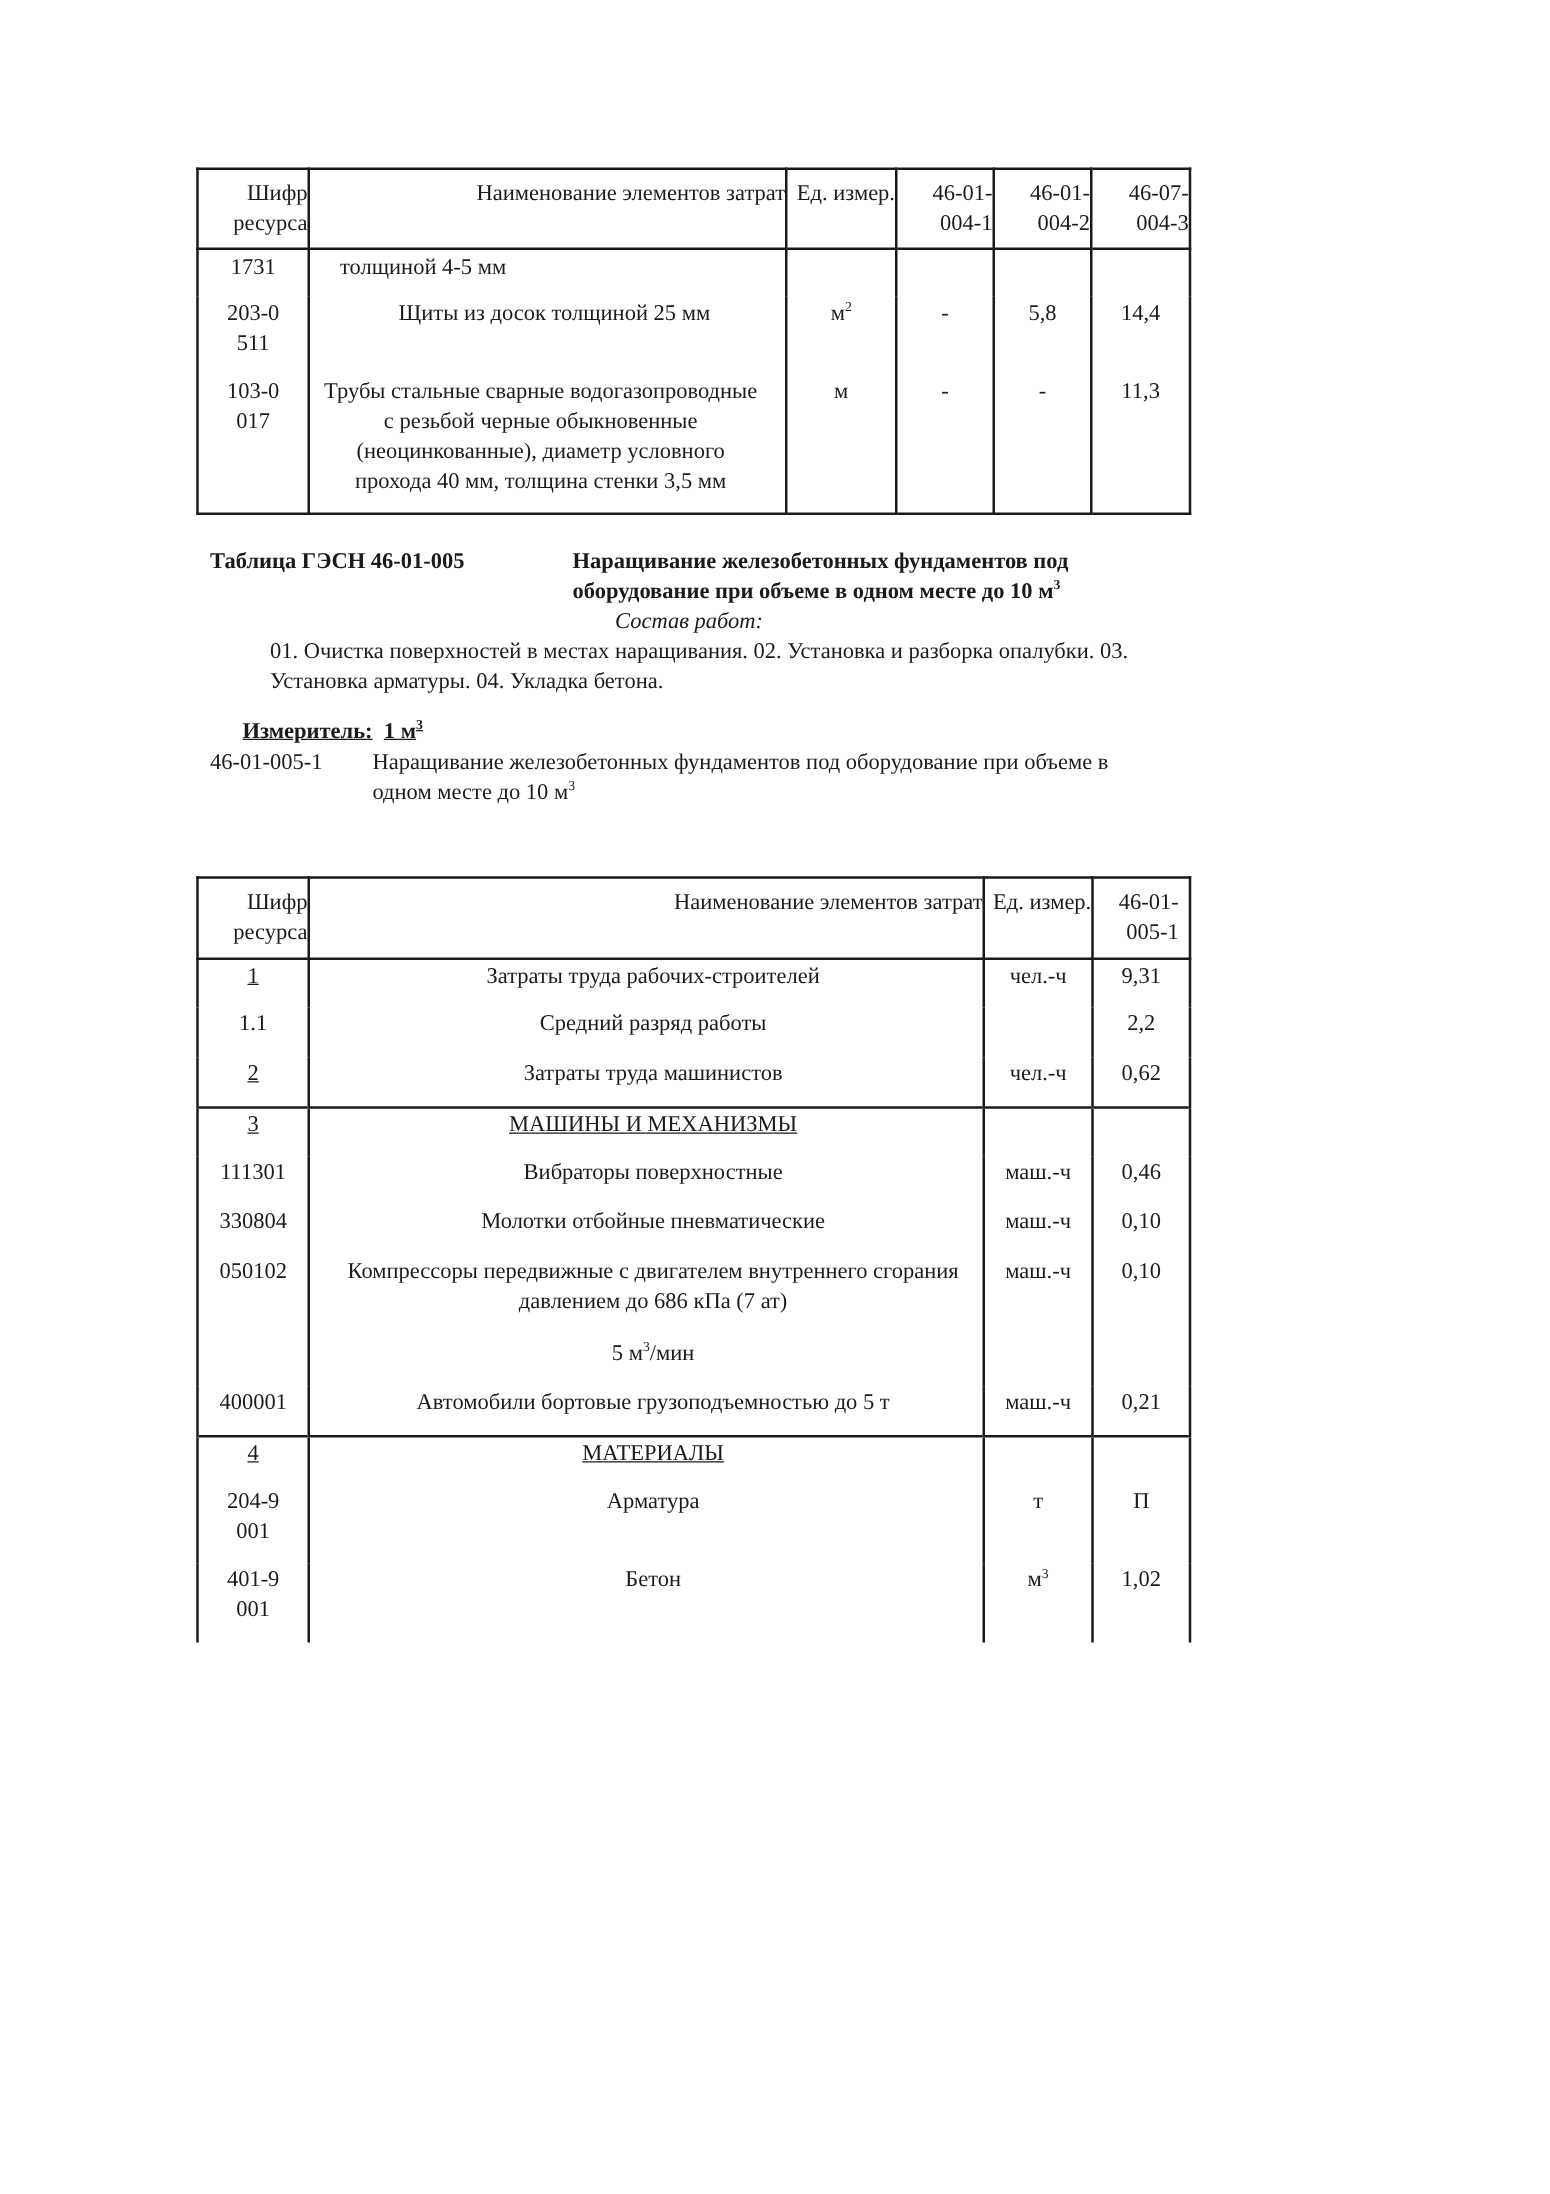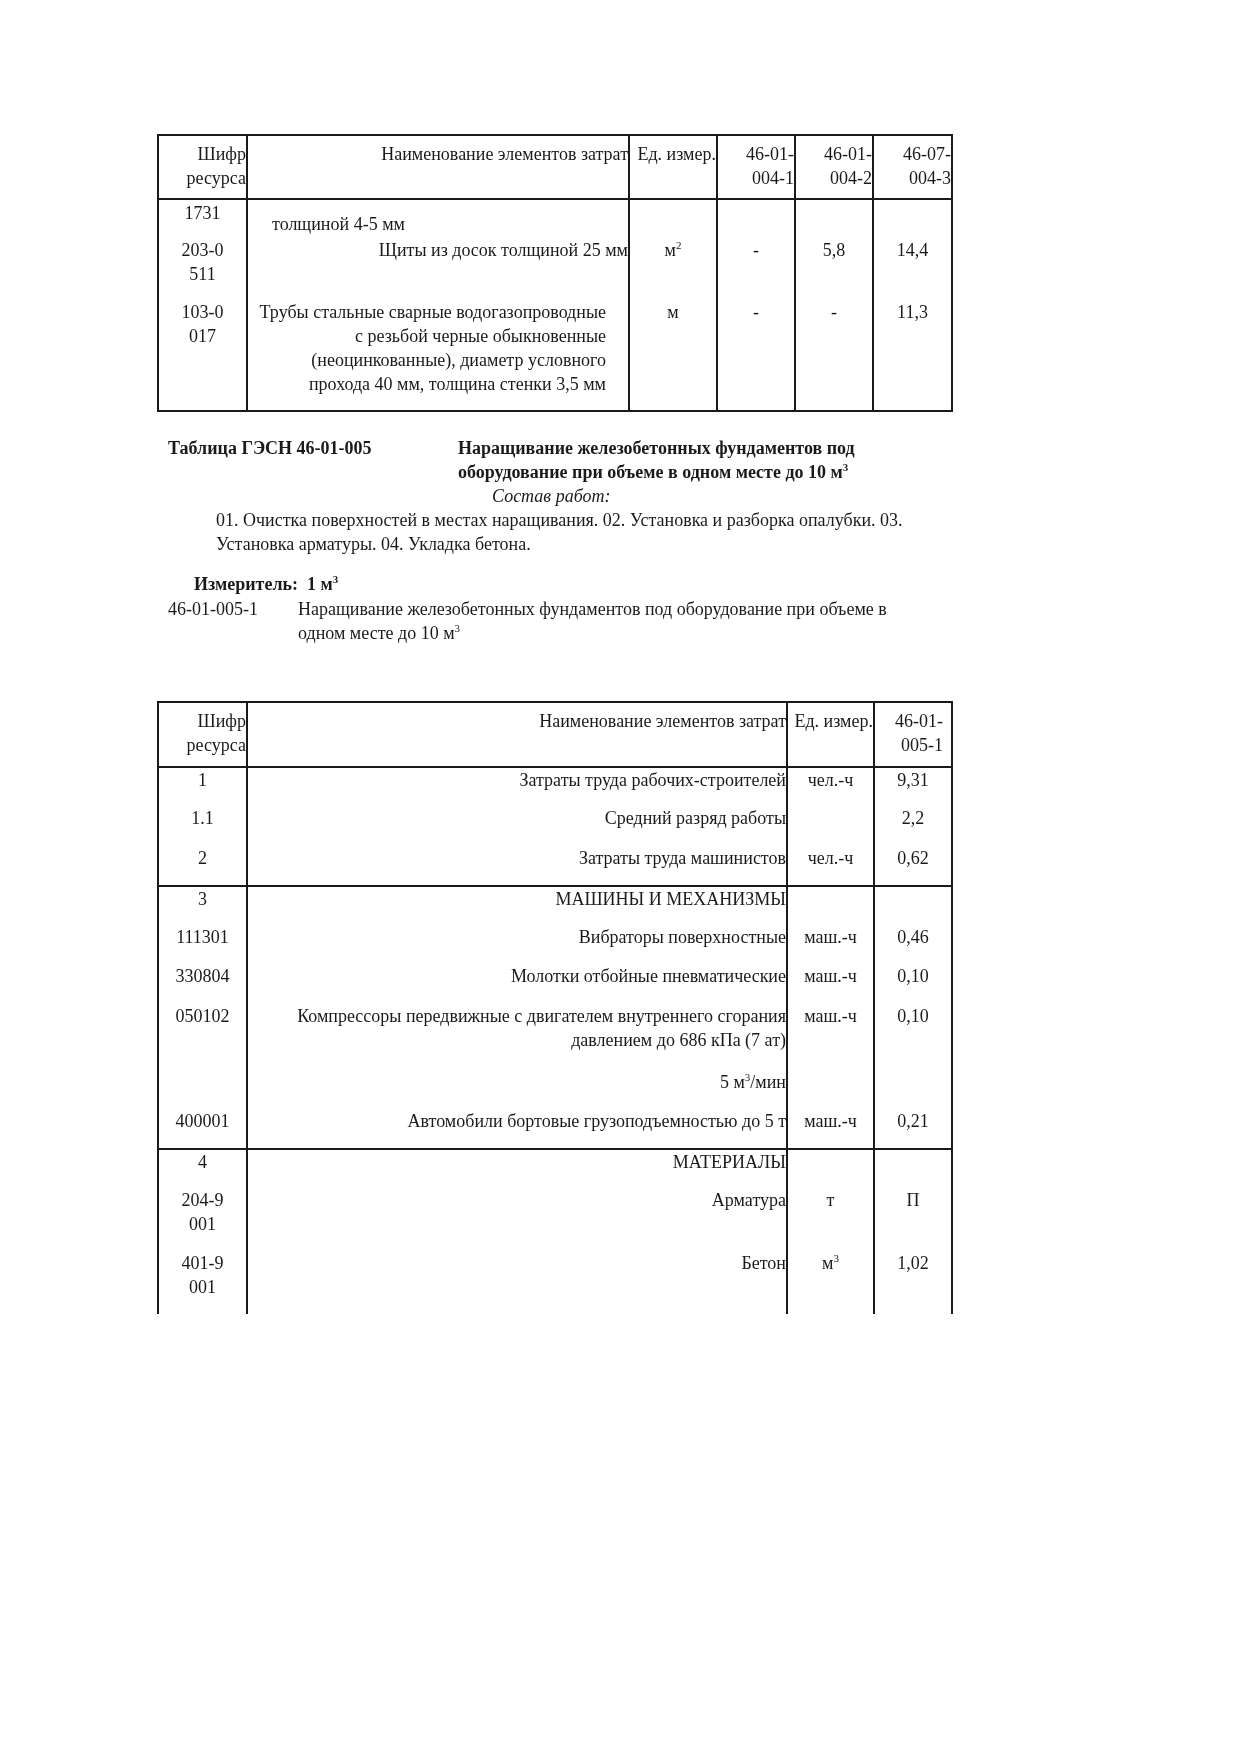--- a/index.html
+++ b/index.html
@@ -9,22 +9,22 @@
       color: #1a1a1a; font-size: 18px; line-height: 24px;
     }
     .abs { position: absolute; }
     table.grid { position: absolute; border-collapse: collapse; table-layout: fixed; }
     table.grid td, table.grid th {
       padding: 0; vertical-align: top; font-weight: normal;
       border-left: 2px solid #1a1a1a; border-right: 2px solid #1a1a1a;
     }
     table.grid th { border-top: 2px solid #1a1a1a; border-bottom: 2px solid #1a1a1a; text-align: right; padding-top: 6px; }
     .c { text-align: center; }
-    .l { text-align: right; padding-left: 11px !important; }
-    .b { font-weight: bold; }
+    .l { text-align: center; padding-left: 11px !important; }
+    .b { font-weight: bold; text-decoration: underline; }
     .sectop td { border-top: 2px solid #1a1a1a; }
     .bottomline td { border-bottom: 2px solid #1a1a1a; }
     sup { font-size: 11px; line-height: 0; vertical-align: 7px; }
     .title-left { font-weight: bold; }
     .title-right { font-weight: bold; }
     .italic { font-style: italic; }
   </style>
 </head>
 <body>
 
@@ -41,21 +41,21 @@
       <tr style="height:64px">
     <th><span>Шифр ресурса</span></th>
     <th><span>Наименование элементов затрат</span></th>
     <th><span>Ед. измер.</span></th>
     <th><span>46-01-004-1</span></th>
     <th><span>46-01-004-2</span></th>
     <th><span>46-07-004-3</span></th>
   </tr>
   <tr style="height:38px">
     <td class="c" style="padding-top:1px">1731</td>
-    <td style="padding-left:24px; padding-top:12px">толщиной 4-5 мм</td>
+    <td style="padding-left:24px; padding-top:1px">толщиной 4-5 мм</td>
     <td></td>
     <td></td>
     <td></td>
     <td></td>
   </tr>
   <tr style="height:63px">
     <td class="c" style="padding-top:1px">
           <div style="width:50px;margin:0 auto;word-break:break-all">203-0511</div>
         </td>
     <td class="l" style="padding-top:1px">Щиты из досок толщиной 25 мм</td>

